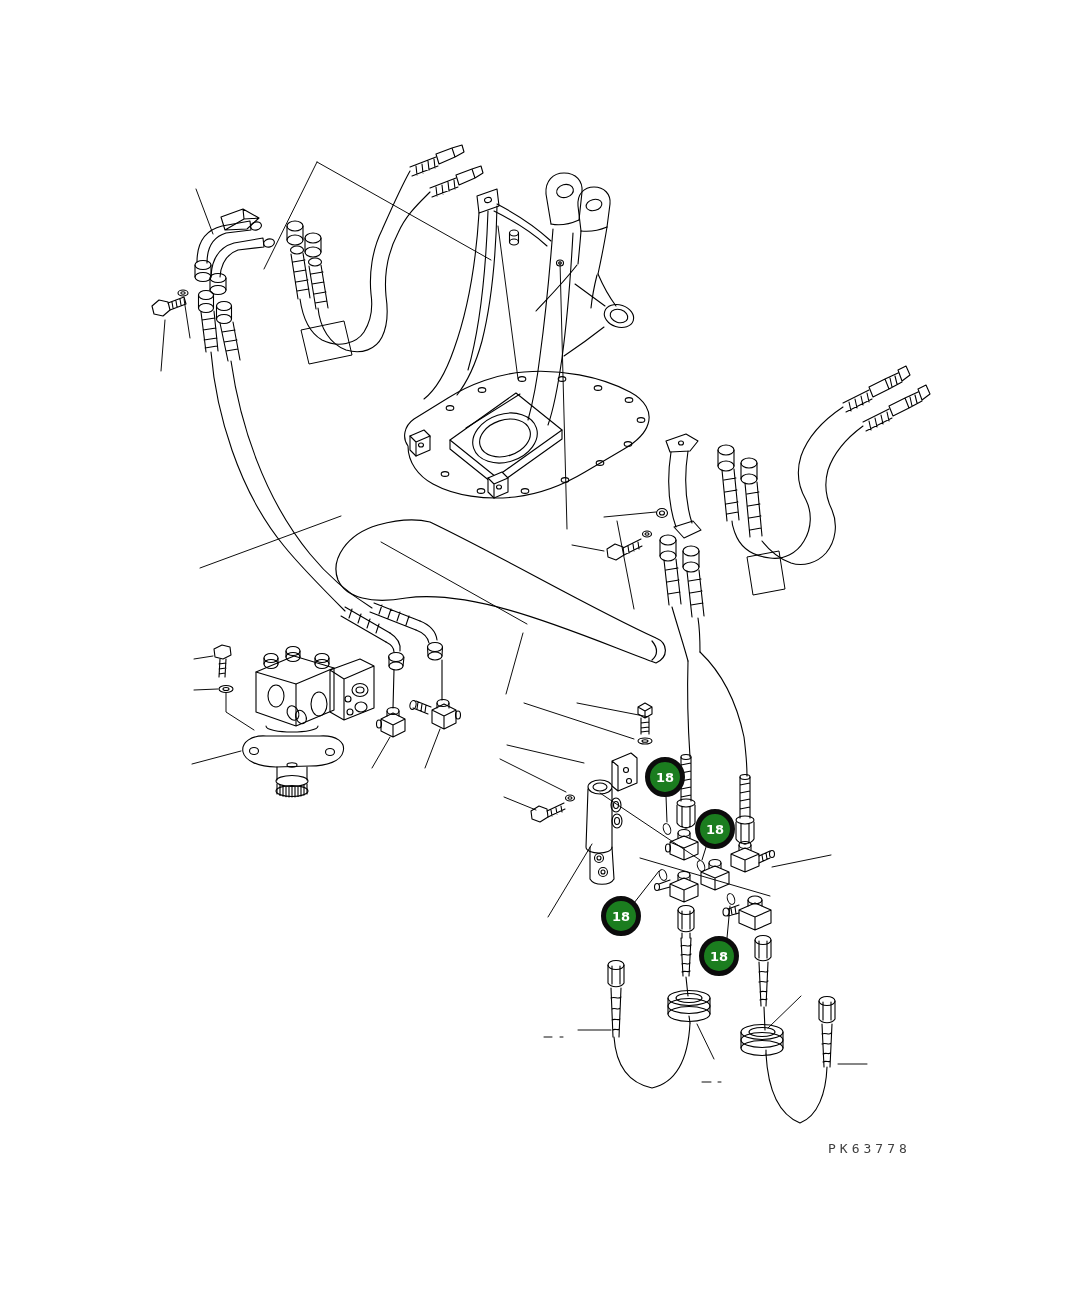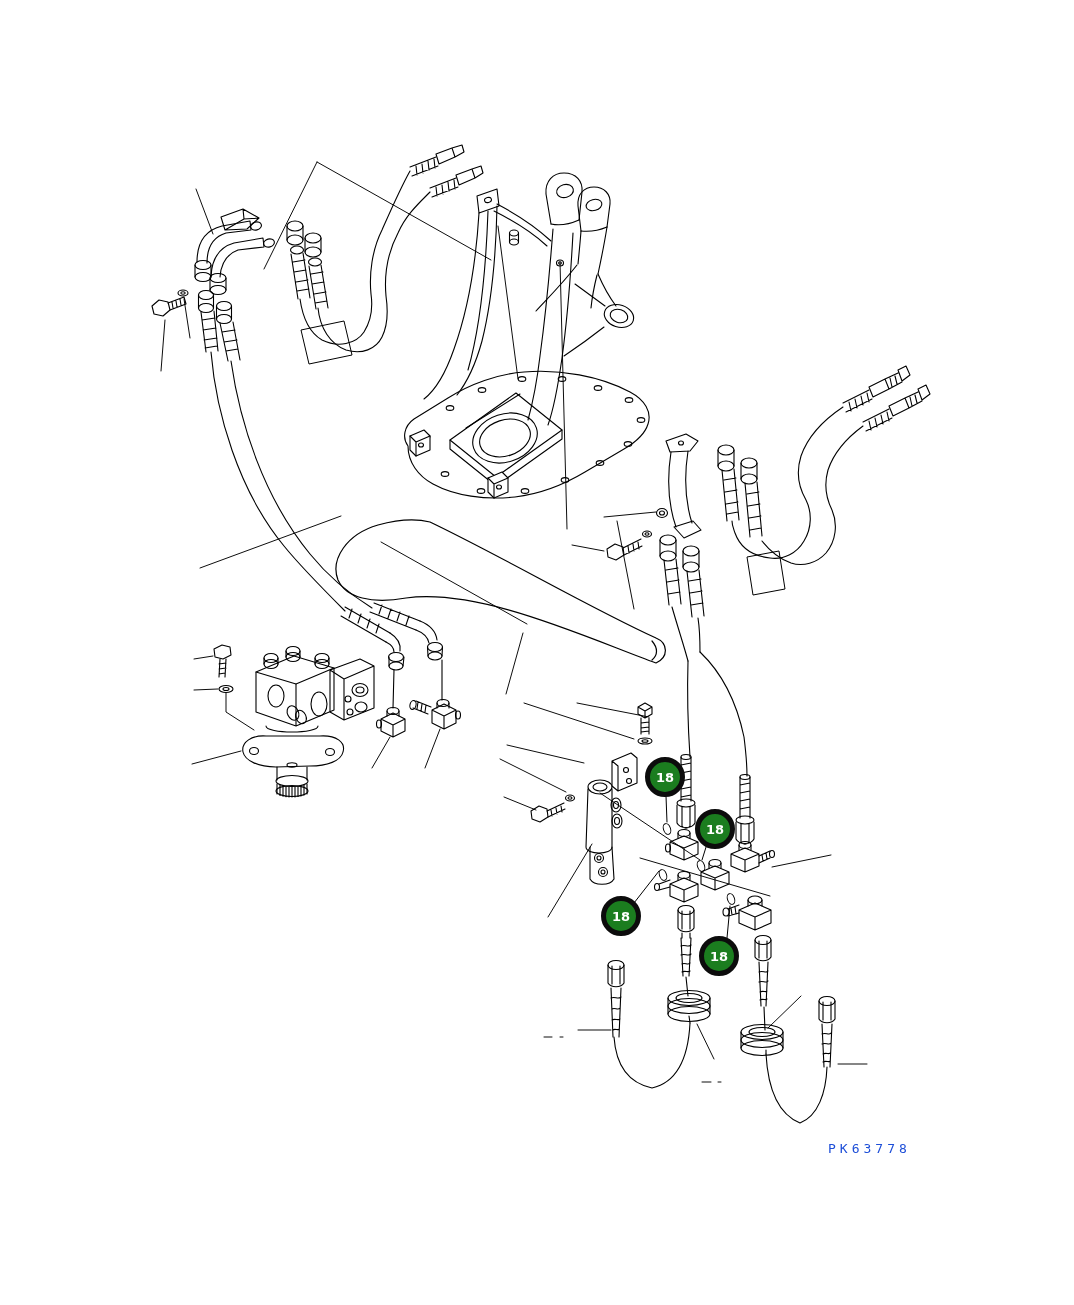--- a/index.html
+++ b/index.html
@@ -3,21 +3,21 @@
 <meta charset="utf-8">
 <style>
   html,body{margin:0;padding:0;background:#fff;}
   .stage{position:relative;width:1074px;height:1305px;background:#fff;overflow:hidden;
          font-family:"DejaVu Sans",sans-serif;}
   .stage svg{position:absolute;left:0;top:0;}
   .callout{position:absolute;width:30px;height:30px;border-radius:50%;
            background:#1b7d1f;border:5px solid #0c0c0c;color:#fff;
            display:flex;align-items:center;justify-content:center;
            font:bold 13px "DejaVu Sans",sans-serif;cursor:pointer;z-index:5;}
-  .code{position:absolute;left:828px;top:1141px;color:#1d4ed8;z-index:4;
+  .code{position:absolute;left:828px;top:1141px;color:#404040;z-index:4;
         font-family:"DejaVu Sans Mono","Liberation Mono",monospace;
         font-size:13px;letter-spacing:4px;white-space:nowrap;}
 </style>
 </head>
 <body>
 
 <div class="stage">
 
 <svg width="1074" height="1305" viewBox="0 0 1074 1305">
   <rect x="0" y="0" width="1074" height="1305" fill="#ffffff"></rect>

